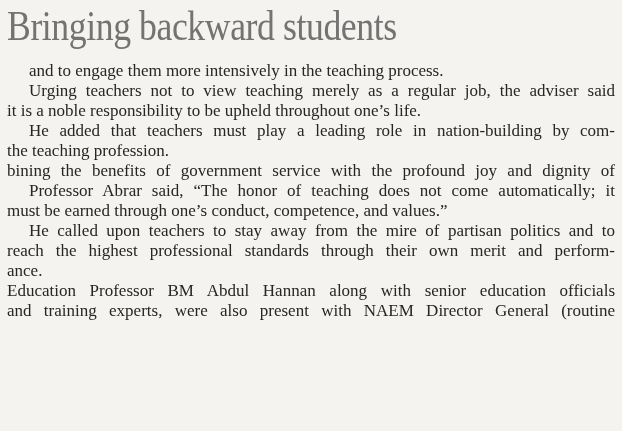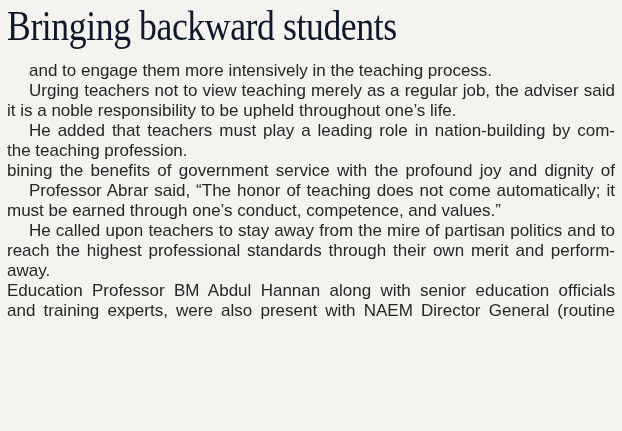--- a/index.html
+++ b/index.html
@@ -17,32 +17,32 @@
     width: 622px;
     height: 431px;
     padding: 2px 7px 0 7px;
   }
   .headline {
     margin: 0;
     font-family: "Liberation Serif", "DejaVu Serif", serif;
     font-weight: 400;
     font-size: 43px;
     line-height: 48px;
-    color: #0f172a;
+    color: #737373;
     white-space: nowrap;
   }
   .headline-text {
     display: inline-block;
     transform: scaleX(0.83);
     transform-origin: 0 50%;
     letter-spacing: -0.5px;
   }
   .article-body {
     margin-top: 11px;
-    font-family: Liberation Sans, sans-serif;
+    font-family: Liberation Serif, serif;
     font-size: 17px;
     line-height: 20px;
     color: #262626;
   }
   .para {
     margin: 0;
     padding: 0;
   }
   .ln {
     display: block;
@@ -81,21 +81,21 @@
     </p>
 
     <p class="para">
       <span class="ln first just">Professor Abrar said, “The honor of teaching does not come automatically; it</span>
       <span class="ln">must be earned through one’s conduct, competence, and values.”</span>
     </p>
 
     <p class="para">
       <span class="ln first just">He called upon teachers to stay away from the mire of partisan politics and to</span>
       <span class="ln just">reach the highest professional standards through their own merit and perform-</span>
-      <span class="ln">away.</span>
+      <span class="ln">ance.</span>
     </p>
 
     <p class="para">
       <span class="ln just">Education Professor BM Abdul Hannan along with senior education officials</span>
       <span class="ln just">and training experts, were also present with NAEM Director General (routine</span>
     </p>
 
 
   </div>
 </div>

